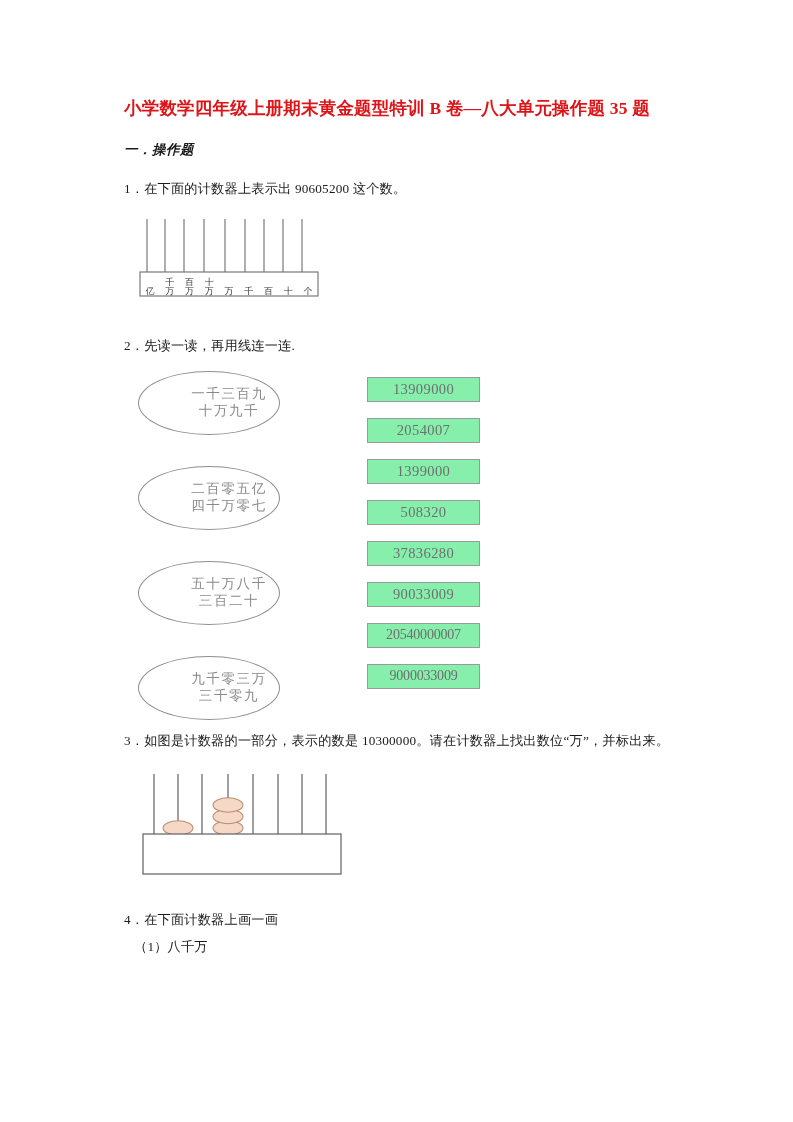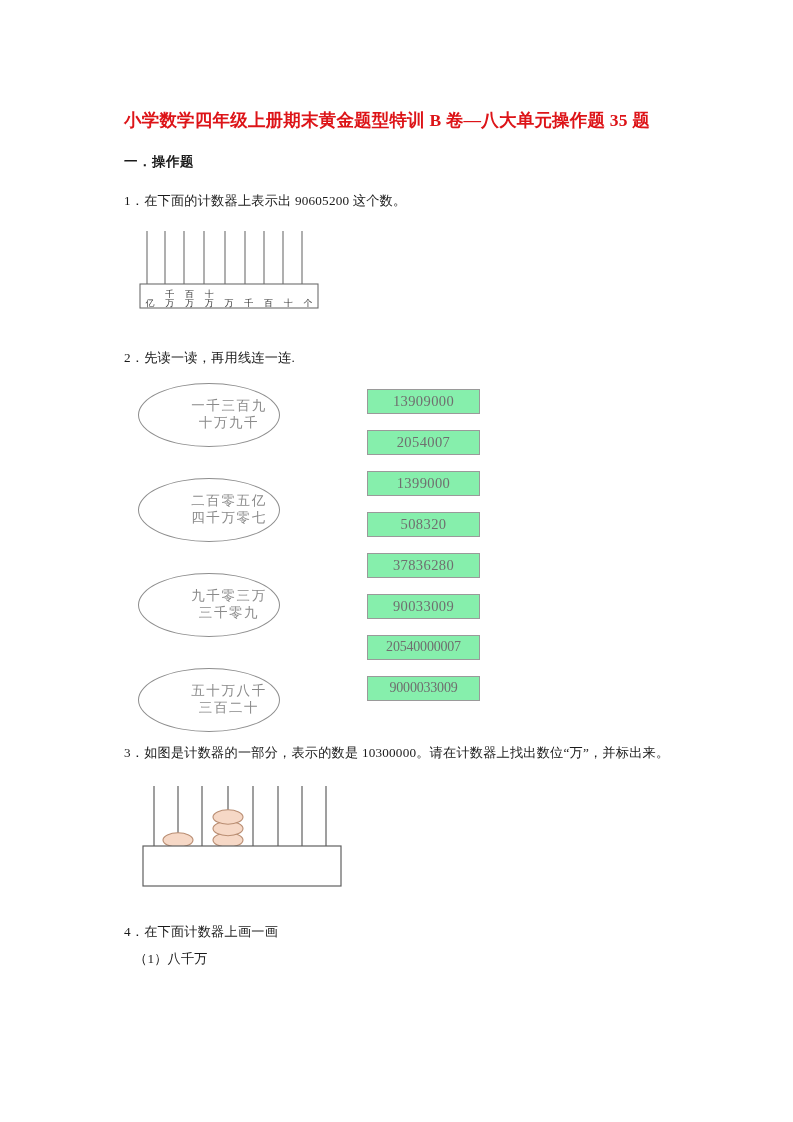--- a/index.html
+++ b/index.html
@@ -18,41 +18,42 @@
   .page {
     position: absolute;
     left: 0; top: 0;
     width: 793px;
     height: 1122px;
     background: #fff;
   }
   .content {
     position: absolute;
     left: 124px;
-    top: 108px;
+    top: 96px;
     width: 560px;
   }
 
   
   .doc-title {
     color: #dd1418;
     font-size: 17.5px;
     font-weight: bold;
     letter-spacing: 0.2px;
     line-height: 1.4;
     margin: 0 0 20px 0;
     white-space: nowrap;
   }
 
   
   .section-heading {
     font-size: 13.5px;
     font-weight: bold;
     margin: 0 0 16px 0;
     letter-spacing: 0.5px;
+    font-style: italic;
   }
 
   
   .q-text {
     font-size: 13.2px;
     line-height: 2.05;
     margin: 0;
     letter-spacing: 0.2px;
     text-align: justify;
   }
@@ -210,26 +211,26 @@
         <div class="ovals-col">
           <div class="oval">
             <span>一千三百九</span>
             <span>十万九千</span>
           </div>
           <div class="oval">
             <span>二百零五亿</span>
             <span>四千万零七</span>
           </div>
           <div class="oval">
+            <span>五十万八千</span>
+            <span>三百二十</span>
+          </div>
+          <div class="oval">
             <span>九千零三万</span>
             <span>三千零九</span>
-          </div>
-          <div class="oval">
-            <span>五十万八千</span>
-            <span>三百二十</span>
           </div>
         </div>
 
         <div class="boxes-col">
           <div class="numbox">13909000</div>
           <div class="numbox">2054007</div>
           <div class="numbox">1399000</div>
           <div class="numbox">508320</div>
           <div class="numbox">37836280</div>
           <div class="numbox">90033009</div>

